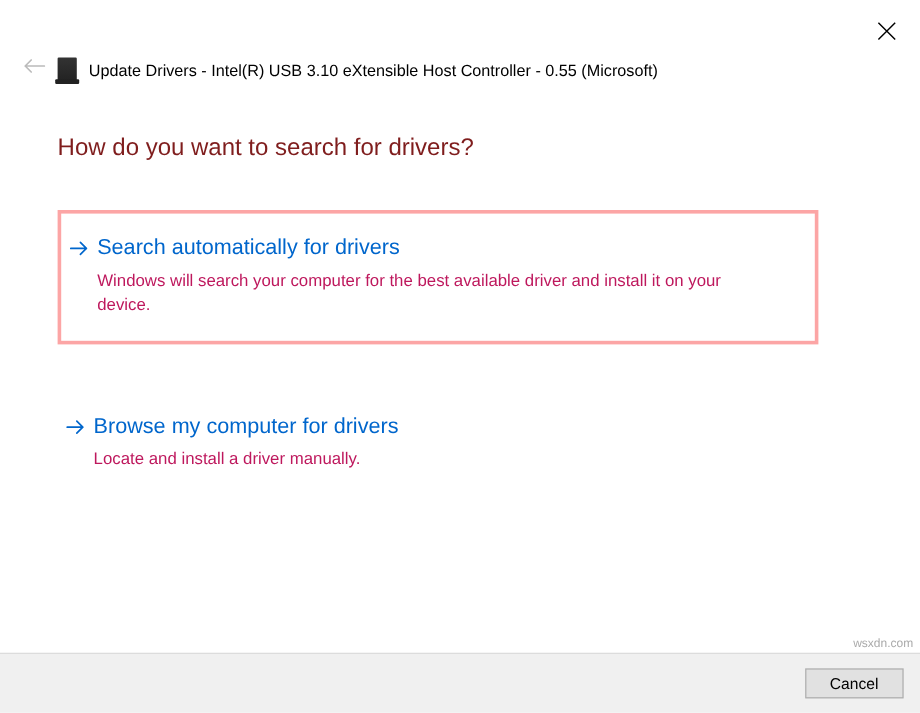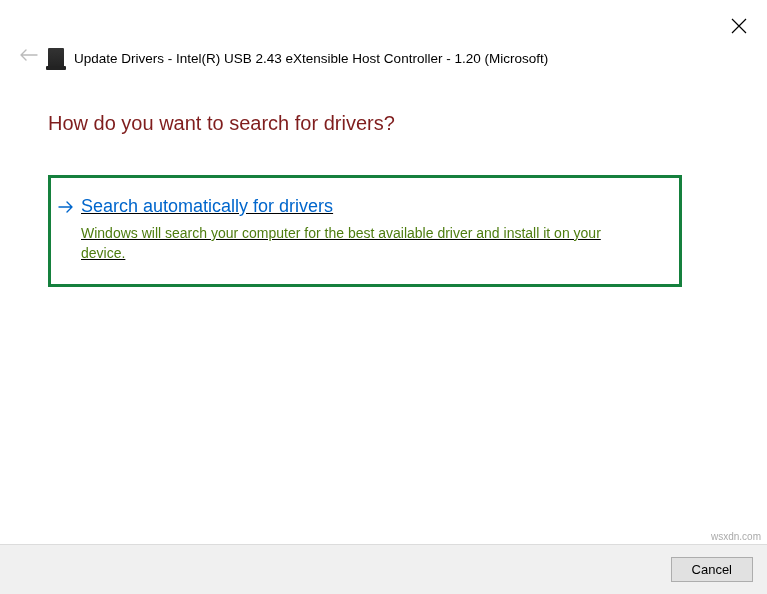--- a/index.html
+++ b/index.html
@@ -82,27 +82,26 @@
       font-size: 15px;
     }
     .option-title {
       font-size: 18px;
       color: #0066cc;
       font-weight: 400;
       margin-bottom: 6px;
     }
     .option-desc {
       font-size: 14px;
-      color: #4d7c0f;
+      color: #be185d;
       line-height: 1.45;
       max-width: 560px;
     }
     .highlight {
-      border: 3px solid #15803d;
-      text-decoration: underline;
+      border: 3px solid #fca5a5;
     }
     .footer {
       position: absolute;
       bottom: 0; left: 0; right: 0;
       height: 50px;
       background: #f0f0f0;
       border-top: 1px solid #dcdcdc;
       display: flex;
       justify-content: flex-end;
       align-items: center;
@@ -136,37 +135,46 @@
 </div>
 
 <div class="close-btn">
   <svg width="16" height="16" viewBox="0 0 16 16">
       <path d="M1 1 L15 15 M15 1 L1 15" stroke="#000" stroke-width="1.2"></path>
     </svg>
 </div>
 
 <div class="header-row">
   <div class="device-icon"></div>
-  <div class="header-title">Update Drivers - Intel(R) USB 2.43 eXtensible Host Controller - 1.20 (Microsoft)</div>
+  <div class="header-title">Update Drivers - Intel(R) USB 3.10 eXtensible Host Controller - 0.55 (Microsoft)</div>
 </div>
 
 <div class="prompt">How do you want to search for drivers?</div>
 
 <div class="options">
 
   <div class="option highlight">
     <span class="arrow">
       <svg width="16" height="14" viewBox="0 0 16 14">
           <path d="M1 7 H14 M9 2 L14 7 L9 12" stroke="#0066cc" stroke-width="1.4" fill="none" stroke-linecap="round" stroke-linejoin="round"></path>
         </svg>
     </span>
     <div class="option-title">Search automatically for drivers</div>
     <div class="option-desc">Windows will search your computer for the best available driver and install it on your device.</div>
   </div>
 
+  <div class="option">
+    <span class="arrow">
+      <svg width="16" height="14" viewBox="0 0 16 14">
+          <path d="M1 7 H14 M9 2 L14 7 L9 12" stroke="#0066cc" stroke-width="1.4" fill="none" stroke-linecap="round" stroke-linejoin="round"></path>
+        </svg>
+    </span>
+    <div class="option-title">Browse my computer for drivers</div>
+    <div class="option-desc">Locate and install a driver manually.</div>
+  </div>
 
 </div>
 
 <div class="watermark">wsxdn.com</div>
 
 <div class="footer">
   <button class="cancel-btn">Cancel</button>
 </div>
 
 </body></html>

